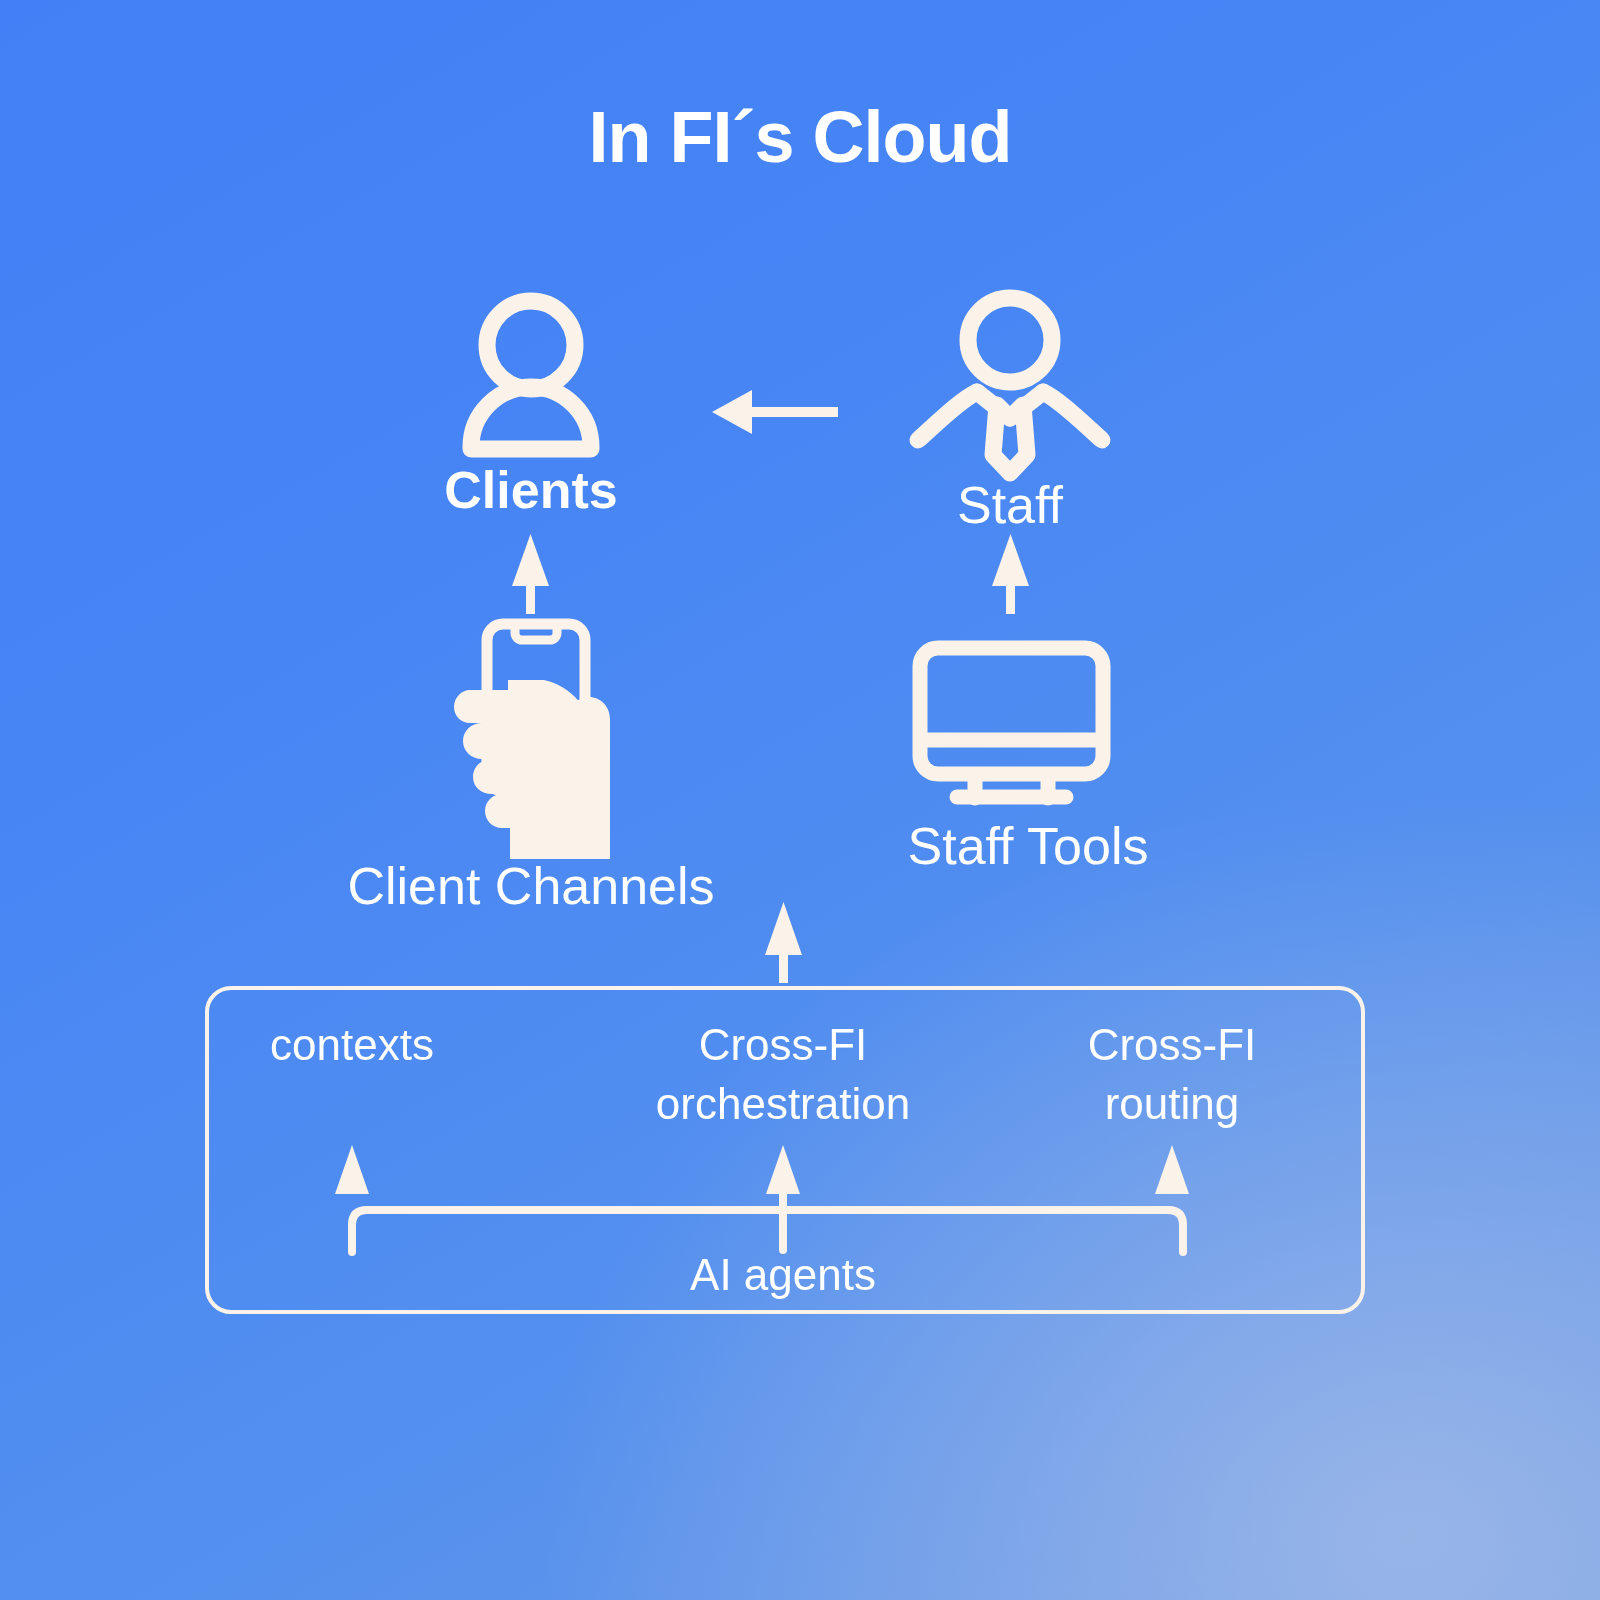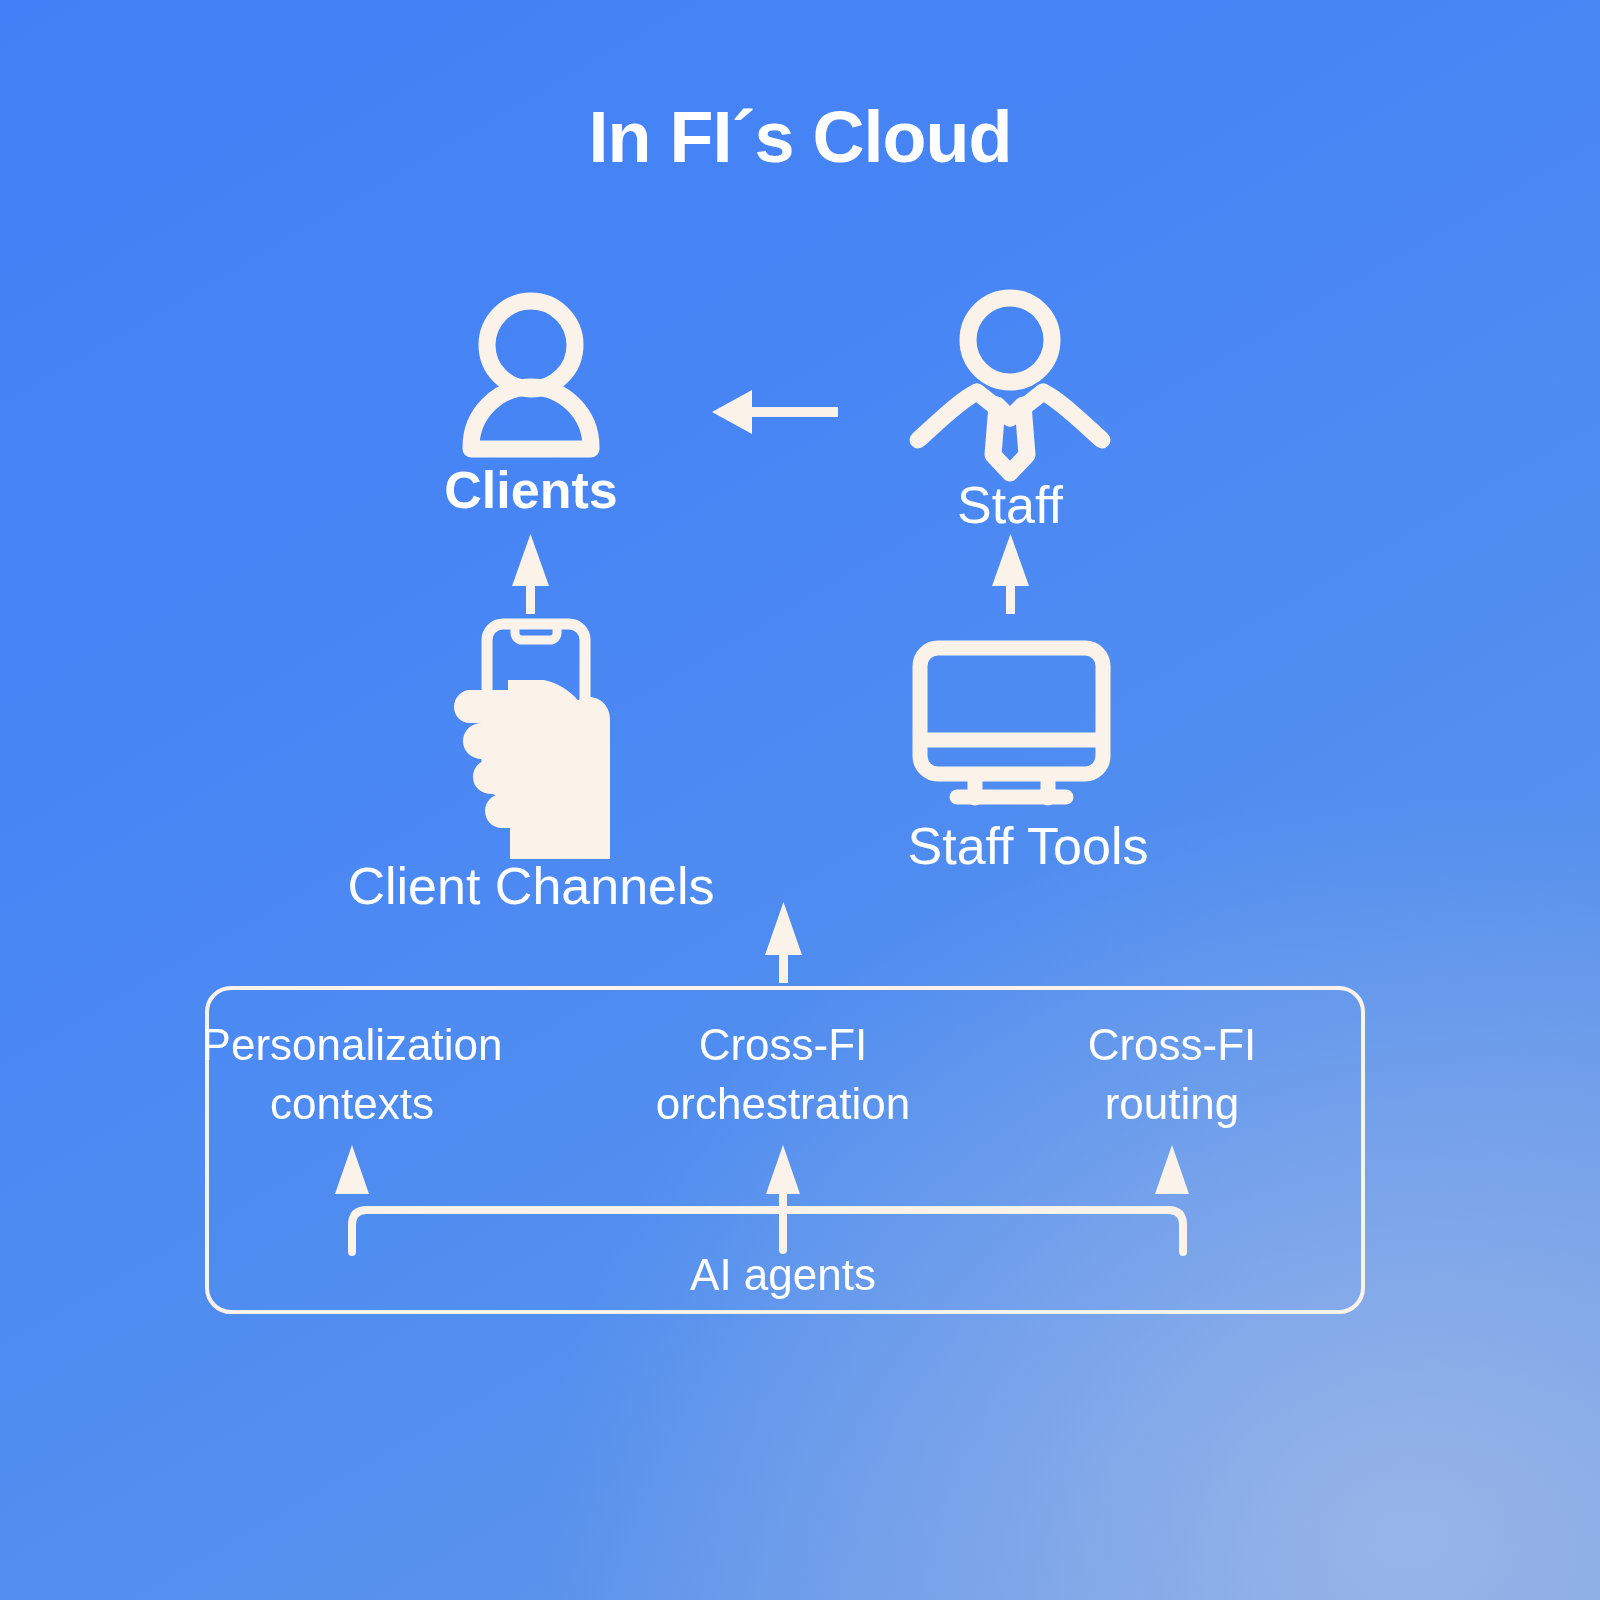--- a/index.html
+++ b/index.html
@@ -176,21 +176,20 @@
 
   <div class="node-label" style="left:810px; top:462px; width:400px;margin-top:15px;">Staff</div>
 
   <div class="node-label" style="left:231px; top:818px; width:600px;margin-top:40px;">Client Channels</div>
 
   <div class="node-label" style="left:728px; top:818px; width:600px;">Staff Tools</div>
 
   <div class="panel"></div>
 
   <div class="panel-label" style="left:172px; top:1015px; width:360px;">
-    <div>Personalization</div>
     <div>contexts</div>
   </div>
 
   <div class="panel-label" style="left:603px; top:1015px; width:360px;">
     <div>Cross-FI</div>
     <div>orchestration</div>
   </div>
 
   <div class="panel-label" style="left:992px; top:1015px; width:360px;">
     <div>Cross-FI</div>

